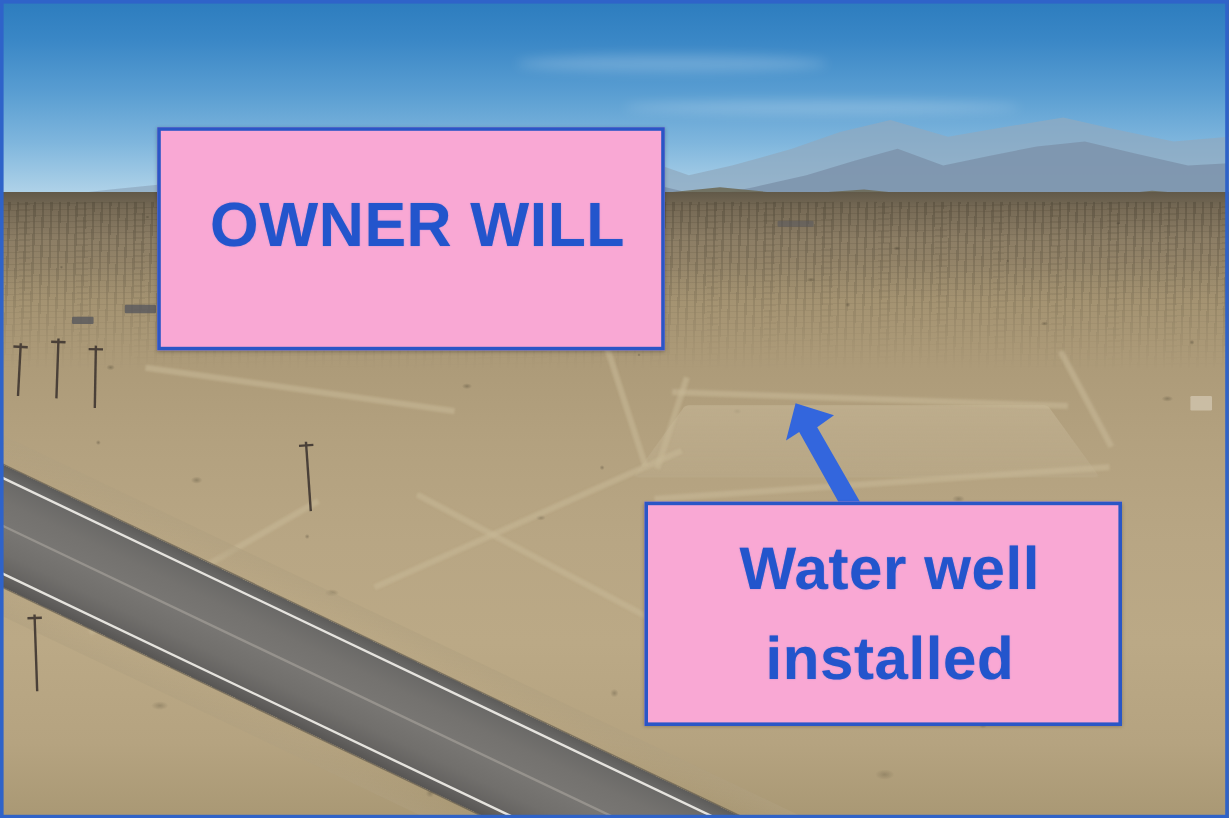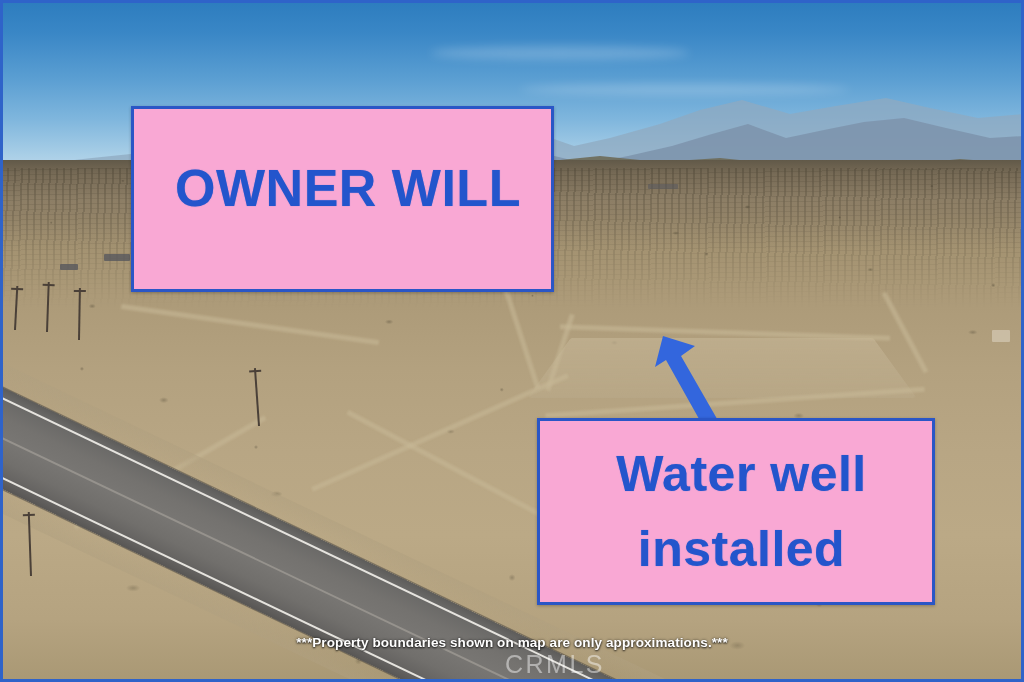--- a/index.html
+++ b/index.html
@@ -318,18 +318,16 @@
 
   <div class="callout" id="callout-finance">
     <div class="ln l1">OWNER WILL</div>
   </div>
 
   <div class="callout" id="callout-well">
     <div class="ln l1">Water well</div>
     <div class="ln l2">installed</div>
   </div>
 
-  <div id="disclaimer">***Property boundaries shown on map are only approximations.***</div>
-
-  <div id="watermark">CRMLS</div>
+
 
   <div id="frame"></div>
 </div>
 
 </body></html>

